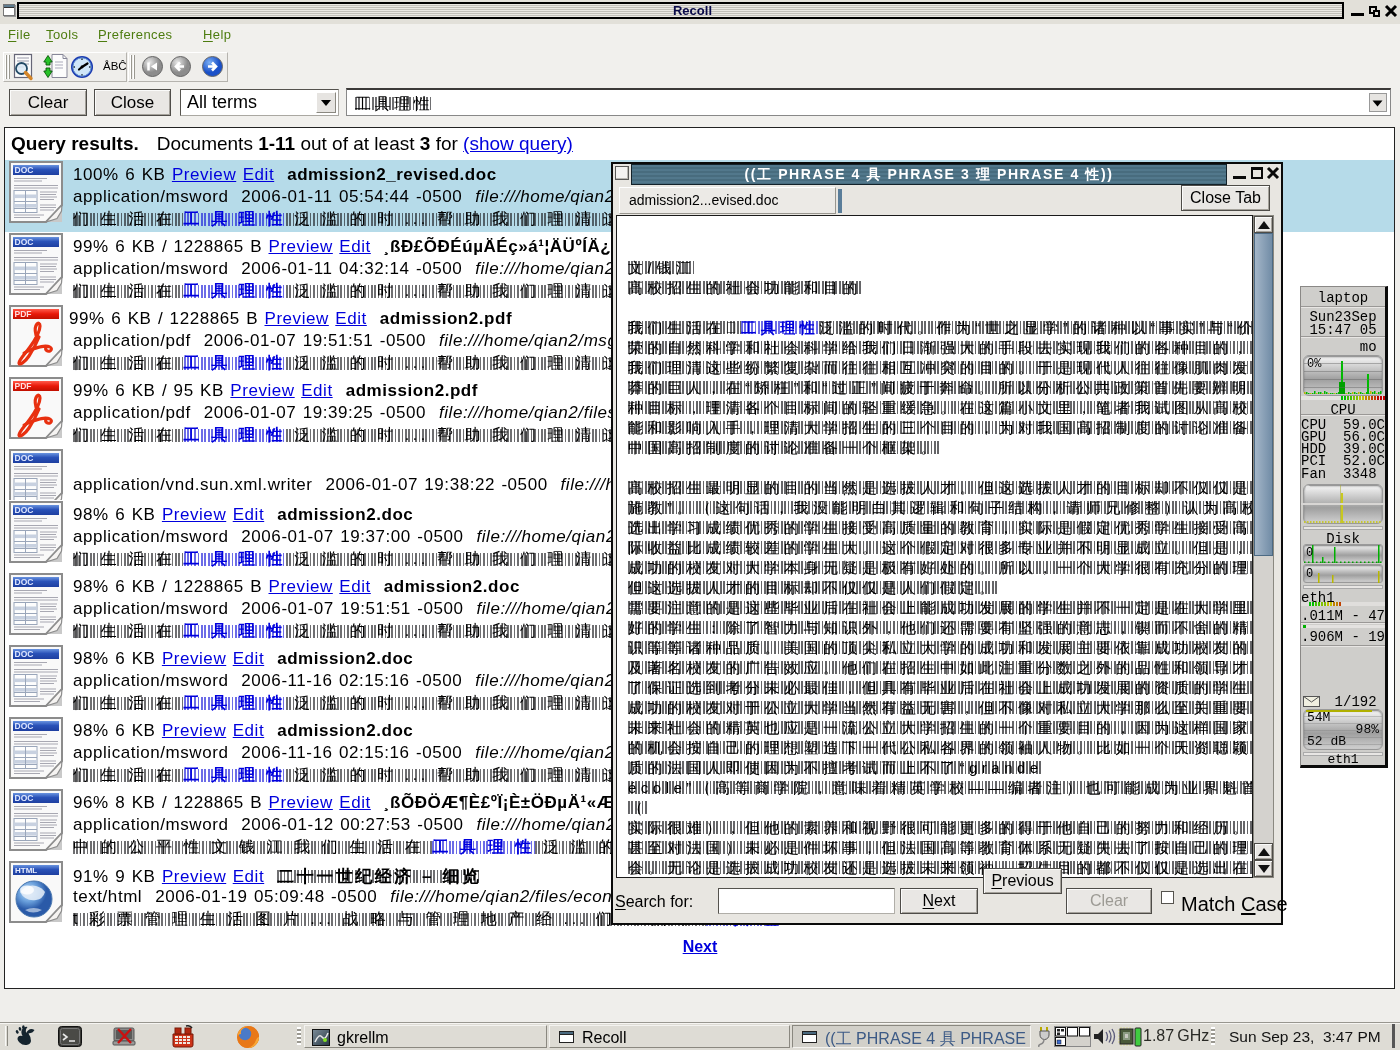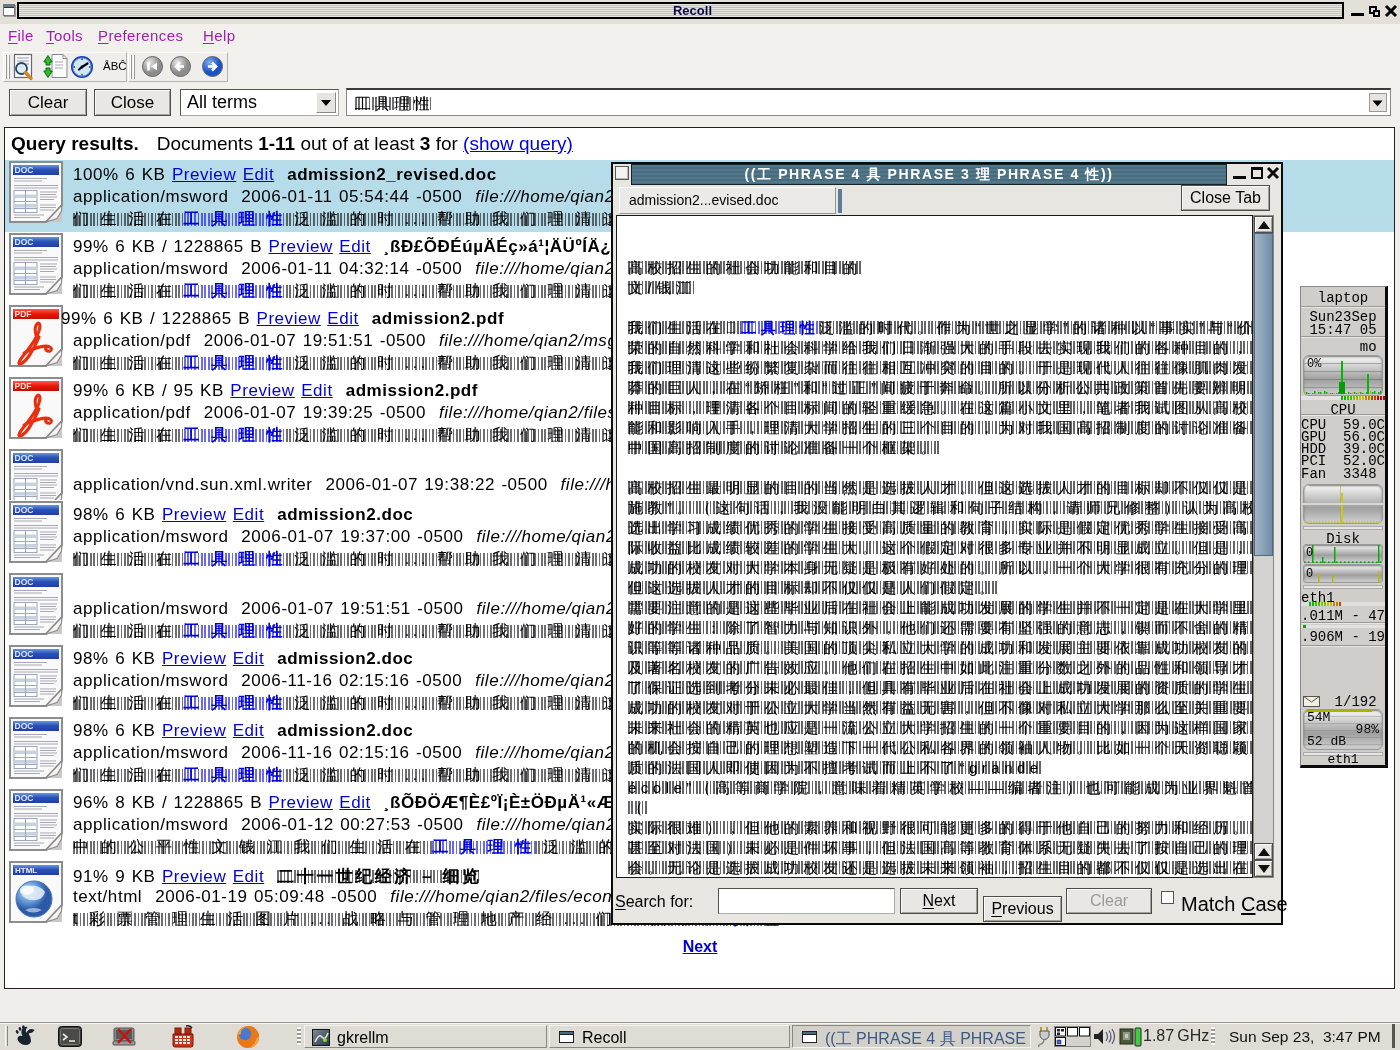--- a/index.html
+++ b/index.html
@@ -18,21 +18,21 @@
 <div class="abs" style="left:17px;top:3px;width:1327px;height:15px;text-align:center;font-size:13px;font-weight:bold;color:#0a0a4a;line-height:15px;padding-left:24px">Recoll</div>
 <div class="abs" style="left:3px;top:4px;width:12px;height:12px;background:#fff;border:1px solid #777;box-shadow:1px 1px 0 #999">
     <div style="height:3px;background:#5f7c8e;border-bottom:1px solid #333"></div>
   </div>
 <div class="abs" style="left:1351px;top:13px;width:13px;height:3px;background:#000"></div>
 <div class="abs" style="left:1369px;top:6px;width:8px;height:8px;border:2px solid #000"></div>
 <div class="abs" style="left:1373px;top:10px;width:7px;height:7px;border:2px solid #000;background:#e2e0d9"></div>
 <svg class="abs" style="left:1384px;top:4px" width="14" height="14">
     <path d="M2,2 L12,12 M12,2 L2,12" stroke="#000" stroke-width="3"></path>
   </svg>
-<div class="abs" style="left:0;top:24px;width:1400px;height:25px;background:#f1f0ed;font-size:15px;letter-spacing:0.4px;color:#a21caf">
+<div class="abs" style="left:0;top:24px;width:1400px;height:25px;background:#f1f0ed;font-size:13px;letter-spacing:0.4px;color:#4d7c0f">
     <span class="abs" style="left:8px;top:3px"><u>F</u>ile</span>
     <span class="abs" style="left:46px;top:3px"><u>T</u>ools</span>
     <span class="abs" style="left:98px;top:3px"><u>P</u>references</span>
     <span class="abs" style="left:203px;top:3px"><u>H</u>elp</span>
   </div>
 <div class="abs" style="left:0;top:49px;width:1400px;height:37px;background:#f1f0ed"></div>
 <div class="abs" style="left:3px;top:52px;width:124px;height:30px;border:1px solid #b5b3ae;border-top-color:#fff;border-left-color:#fff;background:#efeeeb"></div>
 <div class="abs" style="left:128px;top:52px;width:100px;height:30px;border:1px solid #b5b3ae;border-top-color:#fff;border-left-color:#fff;background:#efeeeb"></div>
 <div class="abs" style="left:5px;top:55px;width:2px;height:24px;background:#fff;border-right:1px solid #9a9890"></div>
 <div class="abs" style="left:8px;top:55px;width:2px;height:24px;background:#fff;border-right:1px solid #9a9890"></div>
@@ -172,21 +172,21 @@
 <div class="abs" style="left:5px;top:304px;width:1389px;height:72px;overflow:hidden">
 <div class="abs" style="left:3px;top:1px"><svg width="56" height="62" viewBox="0 0 56 62">
         <polygon points="2,1 54,1 54,44 38,61 2,61" fill="#f9f9f9" stroke="#8c8c8c" stroke-width="2"></polygon>
         <rect x="5" y="4" width="46" height="10" fill="url(#redhdr)"></rect>
         <text x="6.5" y="12" font-size="8.5" font-weight="bold" fill="#ffdddd" font-family="Liberation Sans">PDF</text>
         <path d="M28,30 C25,19 32,15 32,21 C32,27 27,35 22,42 C17,49 11,55 11,58 C11,61 17,57 21,51 C25,45 29,37 31,32" fill="none" stroke="#e83010" stroke-width="3.2" stroke-linecap="round"></path>
         <path d="M16,48 C28,42 38,40 42,42 C46,44.5 41,47.5 38.5,45.5 C36.5,43.5 38,41.5 41,41.5" fill="none" stroke="#e83010" stroke-width="3" stroke-linecap="round"></path>
         <polygon points="54,44 38,61 54,61" fill="#c9c9c9"></polygon>
         <polygon points="54,44 38,61 49,57.5 53.5,50" fill="#f6f4f2" stroke="#8c8c8c" stroke-width="1.2"></polygon>
       </svg></div>
-<div class="abs" style="left:56px;top:5px;font-size:17px;letter-spacing:0.55px;word-spacing:1.2px;white-space:nowrap">99% 6 KB / 1228865 B <a class="lnk">Preview</a> <a class="lnk">Edit</a> &nbsp;<b>admission2.pdf</b></div>
+<div class="abs" style="left:64px;top:5px;font-size:17px;letter-spacing:0.55px;word-spacing:1.2px;white-space:nowrap">99% 6 KB / 1228865 B <a class="lnk">Preview</a> <a class="lnk">Edit</a> &nbsp;<b>admission2.pdf</b></div>
 <div class="abs" style="left:68px;top:27px;font-size:17px;letter-spacing:0.55px;word-spacing:1.2px;white-space:nowrap">application/pdf&nbsp; 2006-01-07 19:51:51 -0500 &nbsp;<i>file:///home/qian2/msg-residel.pdf</i></div>
 <div class="abs" style="left:68px;top:49px;font-size:16px;white-space:nowrap"><span class="cjk">们 生 活 在 </span><span class="cjk blh" style="color:#0000dd;font-weight:bold">工 具 理 性</span><span class="cjk"> 泛 滥 的 时 ... 帮 助 我 们 理 清 这 些 纷 ... 之 外 的 时 候</span></div>
 </div>
 <div class="abs" style="left:5px;top:376px;width:1389px;height:72px;overflow:hidden">
 <div class="abs" style="left:3px;top:1px"><svg width="56" height="62" viewBox="0 0 56 62">
         <polygon points="2,1 54,1 54,44 38,61 2,61" fill="#f9f9f9" stroke="#8c8c8c" stroke-width="2"></polygon>
         <rect x="5" y="4" width="46" height="10" fill="url(#redhdr)"></rect>
         <text x="6.5" y="12" font-size="8.5" font-weight="bold" fill="#ffdddd" font-family="Liberation Sans">PDF</text>
         <path d="M28,30 C25,19 32,15 32,21 C32,27 27,35 22,42 C17,49 11,55 11,58 C11,61 17,57 21,51 C25,45 29,37 31,32" fill="none" stroke="#e83010" stroke-width="3.2" stroke-linecap="round"></path>
         <path d="M16,48 C28,42 38,40 42,42 C46,44.5 41,47.5 38.5,45.5 C36.5,43.5 38,41.5 41,41.5" fill="none" stroke="#e83010" stroke-width="3" stroke-linecap="round"></path>
@@ -253,20 +253,21 @@
           <path d="M32,44 h16 M32,46.5 h16 M32,49 h14"></path>
           <path d="M6,54 h30 M6,56.5 h26"></path>
         </g>
         <rect x="6" y="29.5" width="23" height="22" fill="#fdfdfd" stroke="#9aa6ba" stroke-width="1"></rect>
         <rect x="6" y="33.5" width="23" height="3.6" fill="#c8d1e0"></rect>
         <rect x="6" y="43" width="23" height="3.6" fill="#c8d1e0"></rect>
         <path d="M17.5,29.5 v22 M6,40.5 h23 M6,47.5 h23" stroke="#9aa6ba" stroke-width="1" fill="none"></path>
         <polygon points="54,44 38,61 54,61" fill="#c9c9c9"></polygon>
         <polygon points="54,44 38,61 49,57.5 53.5,50" fill="#f6f4f2" stroke="#8c8c8c" stroke-width="1.2"></polygon>
       </svg></div>
+<div class="abs" style="left:68px;top:5px;font-size:17px;letter-spacing:0.55px;word-spacing:1.2px;white-space:nowrap">98% 6 KB / 1228865 B <a class="lnk">Preview</a> <a class="lnk">Edit</a> &nbsp;<b>admission2.doc</b></div>
 <div class="abs" style="left:68px;top:27px;font-size:17px;letter-spacing:0.55px;word-spacing:1.2px;white-space:nowrap">application/msword&nbsp; 2006-01-07 19:51:51 -0500 &nbsp;<i>file:///home/qian2/msg-2.doc</i></div>
 <div class="abs" style="left:68px;top:49px;font-size:16px;white-space:nowrap"><span class="cjk">们 生 活 在 </span><span class="cjk blh" style="color:#0000dd;font-weight:bold">工 具 理 性</span><span class="cjk"> 泛 滥 的 时 ... 帮 助 我 们 理 清 这 些 纷 ... 之 外 的 时 候</span></div>
 </div>
 <div class="abs" style="left:5px;top:644px;width:1389px;height:72px;overflow:hidden">
 <div class="abs" style="left:3px;top:1px"><svg width="56" height="62" viewBox="0 0 56 62">
         <polygon points="2,1 54,1 54,44 38,61 2,61" fill="#f9f9f9" stroke="#8c8c8c" stroke-width="2"></polygon>
         <rect x="5" y="4" width="46" height="10" fill="url(#bluhdr)"></rect>
         <text x="6.5" y="12" font-size="8.5" font-weight="bold" fill="#dde6ff" font-family="Liberation Sans">DOC</text>
         <g stroke="#a8a8b2" stroke-width="1.1">
           <path d="M6,17.5 h33 M6,20 h28"></path>
@@ -364,22 +365,22 @@
 <svg class="abs" style="left:1266px;top:166px" width="14" height="14">
     <path d="M2,2 L12,12 M12,2 L2,12" stroke="#0a0a0a" stroke-width="3"></path>
   </svg>
 <div class="abs" style="left:613px;top:185px;width:668px;height:30px;background:#e8e6e1"></div>
 <div class="abs" style="left:619px;top:187px;width:217px;height:27px;background:#eceae6;border:1px solid #98968f;border-top-color:#fff;border-left-color:#fff;font-size:14px;line-height:25px;padding-left:9px">admission2...evised.doc</div>
 <div class="abs" style="left:838px;top:189px;width:4px;height:24px;background:#5a7d99"></div>
 <div class="btn abs" style="left:1181px;top:185px;width:89px;height:26px;font-size:16px;line-height:24px">Close Tab</div>
 <div class="abs" style="left:616px;top:215px;width:637px;height:663px;background:#fff;border:1px solid #1a1a1a;overflow:hidden" id="pv"></div>
 <div class="abs" style="left:616px;top:215px;width:636px;height:662px;overflow:hidden">
     <div class="abs" style="left:12px;top:43px;font-size:15px;line-height:20px;color:#000">
+      <div style="white-space:nowrap;height:20px"><span class="cjp">文/钱江</span></div>
       <div style="white-space:nowrap;height:20px"><span class="cjp">高校招生的社会功能和目的</span></div>
-      <div style="white-space:nowrap;height:20px"><span class="cjp">文/钱江</span></div>
       <div style="white-space:nowrap;height:20px"><span class="cjp"></span></div>
       <div style="white-space:nowrap;height:20px"><span class="cjp">我们生活在</span><span class="cjp blh" style="color:#0000dd;font-weight:bold">工具理性</span><span class="cjp">泛滥的时代。作为“世之显学”的诸种以“事实”与“价值”的二分为</span></div>
       <div style="white-space:nowrap;height:20px"><span class="cjp">荣的自然科学和社会科学给我们日渐强大的手段去实现我们的各种目的，可并不能帮助</span></div>
       <div style="white-space:nowrap;height:20px"><span class="cjp">我们理清这些纷繁复杂而往往相互冲突的目的。于是现代人往往像肌肉发达可是处事鲁</span></div>
       <div style="white-space:nowrap;height:20px"><span class="cjp">莽的巨人，在“矫枉”和“过正”间疲于奔命。所以分析公共政策首先要辨明所要取得的诸</span></div>
       <div style="white-space:nowrap;height:20px"><span class="cjp">种目标，理清各个目标间的轻重缓急。在这篇小文里，笔者我试图从高校招生的社会功</span></div>
       <div style="white-space:nowrap;height:20px"><span class="cjp">能和影响入手，理清大学招生的三个目的，为对我国高招制度的讨论准备一个框架为对</span></div>
       <div style="white-space:nowrap;height:20px"><span class="cjp">中国高招制度的讨论准备一个框架。</span></div>
       <div style="white-space:nowrap;height:20px"><span class="cjp"></span></div>
       <div style="white-space:nowrap;height:20px"><span class="cjp">高校招生最明显的目的当然是选拔人才。但这选拔人才的目标却不仅仅是人们假定“因材</span></div>
@@ -414,21 +415,21 @@
 <svg class="abs" style="left:1258px;top:848px" width="12" height="8">
     <path d="M6,0 L12,8 L0,8 z" fill="#111"></path>
   </svg>
 <div class="btn abs" style="left:1254px;top:860px;width:19px;height:17px"></div>
 <svg class="abs" style="left:1258px;top:865px" width="12" height="8">
     <path d="M6,8 L12,0 L0,0 z" fill="#111"></path>
   </svg>
 <div class="abs" style="left:615px;top:893px;font-size:16px"><u>S</u>earch for:</div>
 <div class="abs" style="left:718px;top:888px;width:177px;height:26px;background:#fff;border:1px solid #55534e;border-bottom-color:#b0aea8;border-right-color:#b0aea8"></div>
 <div class="btn abs" style="left:900px;top:888px;width:78px;height:26px;font-size:16px;line-height:24px"><u>N</u>ext</div>
-<div class="btn abs" style="left:983px;top:896px;width:79px;height:26px;font-size:16px;line-height:24px"><u>P</u>revious</div>
+<div class="btn abs" style="left:983px;top:868px;width:79px;height:26px;font-size:16px;line-height:24px"><u>P</u>revious</div>
 <div class="btn abs" style="left:1066px;top:888px;width:86px;height:26px;font-size:16px;line-height:24px;color:#9c9a94">Clear</div>
 <div class="abs" style="left:1161px;top:891px;width:13px;height:13px;background:#fff;border:1px solid #55534e"></div>
 <div class="abs" style="left:1181px;top:893px;font-size:20px">Match <u>C</u>ase</div>
 <div class="abs" style="left:1300px;top:286px;width:88px;height:482px;background:#cfcecb;border:1px solid #8a8886;border-right:3px solid #0a0a0a;border-bottom:3px solid #0a0a0a;font-family:'Liberation Mono',monospace;color:#111"></div>
 <div class="abs" style="left:1301px;top:290px;width:84px;text-align:center;font-size:14px;font-family:'Liberation Mono',monospace;white-space:nowrap;overflow:hidden">laptop</div>
 <div class="abs" style="left:1301px;top:306px;width:84px;height:1px;background:#9a9896;box-shadow:0 1px 0 #e8e6e4"></div>
 <div class="abs" style="left:1301px;top:309px;width:84px;text-align:center;font-size:14px;font-family:'Liberation Mono',monospace;white-space:nowrap;overflow:hidden">Sun23Sep</div>
 <div class="abs" style="left:1301px;top:322px;width:84px;text-align:center;font-size:14px;font-family:'Liberation Mono',monospace;white-space:nowrap;overflow:hidden">15:47 05</div>
 <div class="abs" style="left:1301px;top:336px;width:84px;height:1px;background:#9a9896;box-shadow:0 1px 0 #e8e6e4"></div>
 <div class="abs" style="left:1301px;top:339px;width:84px;text-align:right;font-size:14px;font-family:'Liberation Mono',monospace;white-space:nowrap;overflow:hidden">mo&nbsp;</div>

